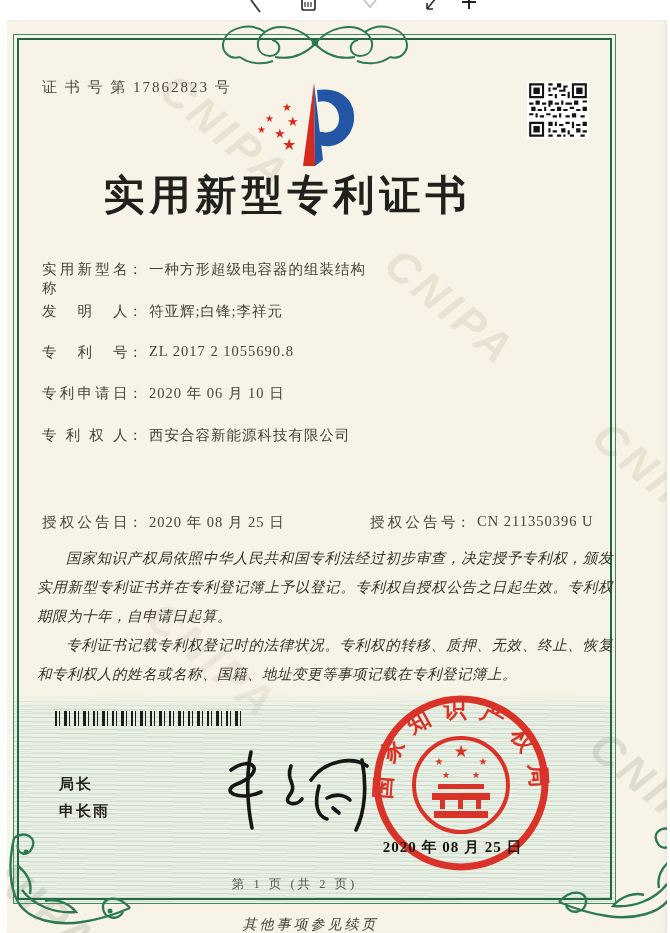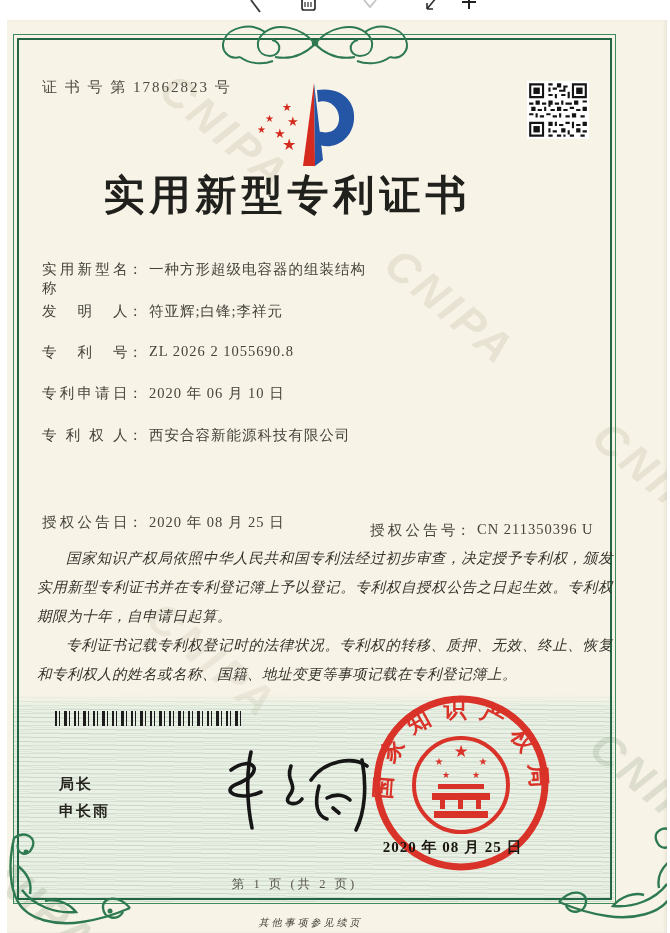--- a/index.html
+++ b/index.html
@@ -45,21 +45,21 @@
   .qr{position:absolute;left:520px;top:61px;z-index:3;}
   .title{
     position:absolute;left:0;top:148px;width:561px;z-index:3;text-align:center;
     font-size:41px;font-weight:bold;letter-spacing:5px;color:#20201d;
   }
   .frow{position:absolute;left:35px;z-index:3;font-size:14.5px;color:#45443c;letter-spacing:0.5px;}
   .f-label{display:inline-block;width:86px;text-align:justify;text-align-last:justify;vertical-align:top;}
   .f-colon{vertical-align:top;}
   .f-value{display:inline-block;margin-left:6px;vertical-align:top;letter-spacing:1px;}
   .f-value.addr{width:356px;line-height:21px;}
-  .grant-right{position:absolute;left:328px;top:8px;white-space:nowrap;}
+  .grant-right{position:absolute;left:328px;top:0;white-space:nowrap;}
   .paras{
     position:absolute;left:30px;top:524px;width:576px;z-index:3;
     font-size:14.5px;line-height:29px;color:#34332c;font-style:italic;letter-spacing:0.5px;text-align:justify;
   }
   .paras p{margin:0;text-indent:2em;}
   .barcode{
     position:absolute;left:48px;top:691px;width:186px;height:15px;z-index:3;
     background:
       repeating-linear-gradient(90deg,#1d1d1d 0 2px,rgba(0,0,0,0) 2px 4px,#1d1d1d 4px 5px,rgba(0,0,0,0) 5px 9px,#1d1d1d 9px 12px,rgba(0,0,0,0) 12px 14px,#1d1d1d 14px 15px,rgba(0,0,0,0) 15px 19px);
   }
@@ -70,21 +70,21 @@
   }
   .signature{position:absolute;left:208px;top:720px;z-index:4;}
   .seal{position:absolute;left:359px;top:668px;z-index:3;opacity:0.93;}
   .seal-date{
     position:absolute;left:368px;top:818px;width:155px;z-index:4;text-align:center;
     font-size:15px;font-weight:bold;color:#18160f;letter-spacing:1px;white-space:nowrap;
   }
   .page-no{position:absolute;left:0;top:856px;width:575px;z-index:3;text-align:center;font-size:12.5px;letter-spacing:3px;color:#57564c;}
   .note{
     position:absolute;left:0;top:896px;width:607px;z-index:3;text-align:center;
-    font-size:10px;font-style:italic;color:#43423a;letter-spacing:3px;
+    font-size:14px;font-style:italic;color:#43423a;letter-spacing:3px;
   }
   .orn{position:absolute;z-index:3;}
 </style>
 </head>
 <body>
 
 <div class="toolbar-strip">
   <svg class="tool-ic" style="left:247px" width="16" height="18">
     <path d="M4,4 L13,16" stroke="#3a3a3a" stroke-width="1.8" fill="none"></path>
   </svg>
@@ -183,21 +183,21 @@
 
   <div class="title">实用新型专利证书</div>
 
   <div class="frow" style="top:240px">
     <span class="f-label">实用新型名称</span><span class="f-colon">：</span><span class="f-value">一种方形超级电容器的组装结构</span>
   </div>
   <div class="frow" style="top:282px">
     <span class="f-label">发明人</span><span class="f-colon">：</span><span class="f-value">符亚辉;白锋;李祥元</span>
   </div>
   <div class="frow" style="top:323px">
-    <span class="f-label">专利号</span><span class="f-colon">：</span><span class="f-value">ZL 2026 2 1055690.8</span>
+    <span class="f-label">专利号</span><span class="f-colon">：</span><span class="f-value">ZL 2017 2 1055690.8</span>
   </div>
   <div class="frow" style="top:364px">
     <span class="f-label">专利申请日</span><span class="f-colon">：</span><span class="f-value">2020 年 06 月 10 日</span>
   </div>
   <div class="frow" style="top:406px">
     <span class="f-label">专利权人</span><span class="f-colon">：</span><span class="f-value">西安合容新能源科技有限公司</span>
   </div>
 
   <div class="frow" style="top:493px;width:572px">
     <span class="f-label">授权公告日</span><span class="f-colon">：</span><span class="f-value">2020 年 08 月 25 日</span>

